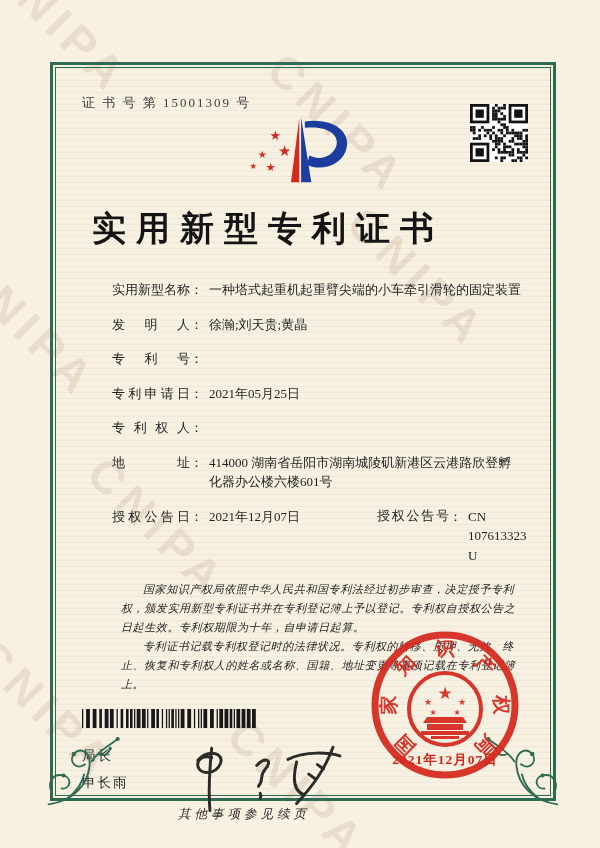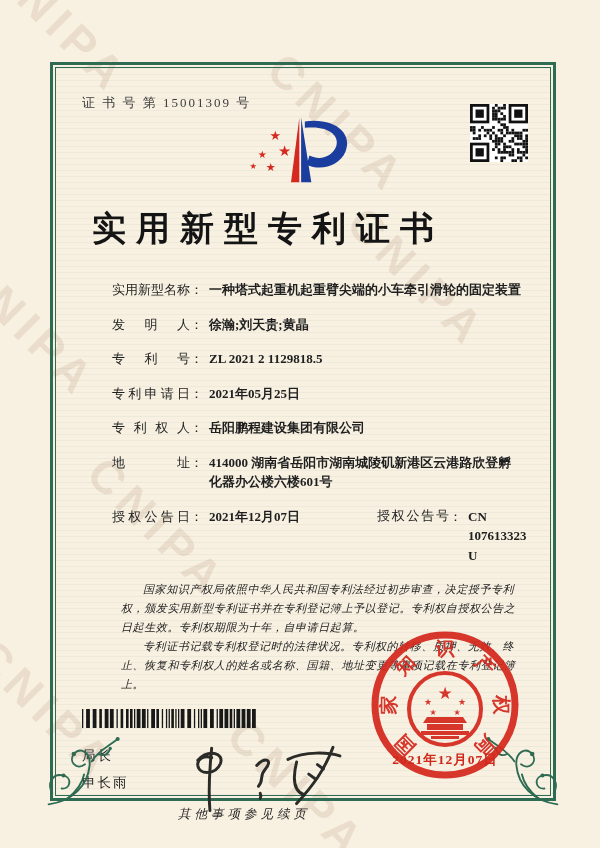--- a/index.html
+++ b/index.html
@@ -38,21 +38,21 @@
   .qr{position:absolute;right:22px;top:36px;width:58px;height:58px;}
   .title{
     text-align:left;font-size:34px;font-weight:600;letter-spacing:10px;
     color:#141414;margin-top:20px;text-indent:10px;
   }
   
   .fields{margin-top:28px;font-size:13px;color:#1f1f1f;}
   .frow{display:flex;margin-bottom:15px;line-height:1.5;margin-left:30px;}
   .flabel{width:78px;flex:none;text-align:justify;text-align-last:justify;}
   .fcolon{flex:none;margin-right:6px;}
-  .fvalue{flex:1;font-weight:bold;}
+  .fvalue{flex:1;}
   .fvalue.short{flex:none;width:168px;}
   .flabel2{width:72px;flex:none;text-align:justify;text-align-last:justify;font-family:Liberation Mono, monospace;}
   
   .legal{margin-top:10px;font-size:11px;line-height:1.72;letter-spacing:0.6px;
     color:#232323;font-style:italic;margin-left:39px;}
   .legal p{margin:0;text-indent:2em;}
   
   .barcode{margin-top:16px;display:block;}
   .sig-row{display:flex;margin-top:14px;align-items:flex-start;}
   .sig-titles{font-size:13.5px;line-height:2.0;color:#1f1f1f;letter-spacing:2px;}
@@ -283,31 +283,29 @@
         <span class="fvalue">一种塔式起重机起重臂尖端的小车牵引滑轮的固定装置</span>
       </div>
       <div class="frow">
         <span class="flabel">发明人</span>
           <span class="fcolon">：</span>
         <span class="fvalue">徐瀚;刘天贵;黄晶</span>
       </div>
       <div class="frow">
         <span class="flabel">专利号</span>
           <span class="fcolon">：</span>
-        <span class="fvalue">ZL 2021 2 1129818.5</span>
       </div>
       <div class="frow">
         <span class="flabel">专利申请日</span>
           <span class="fcolon">：</span>
         <span class="fvalue">2021年05月25日</span>
       </div>
       <div class="frow">
         <span class="flabel">专利权人</span>
           <span class="fcolon">：</span>
-        <span class="fvalue">岳阳鹏程建设集团有限公司</span>
       </div>
       <div class="frow">
         <span class="flabel">地址</span>
           <span class="fcolon">：</span>
         <span class="fvalue" style="max-width:352px">414000 湖南省岳阳市湖南城陵矶新港区云港路欣登孵化器办公楼六楼601号</span>
       </div>
       <div class="frow">
         <span class="flabel">授权公告日</span>
           <span class="fcolon">：</span>
         <span class="fvalue short">2021年12月07日</span>

